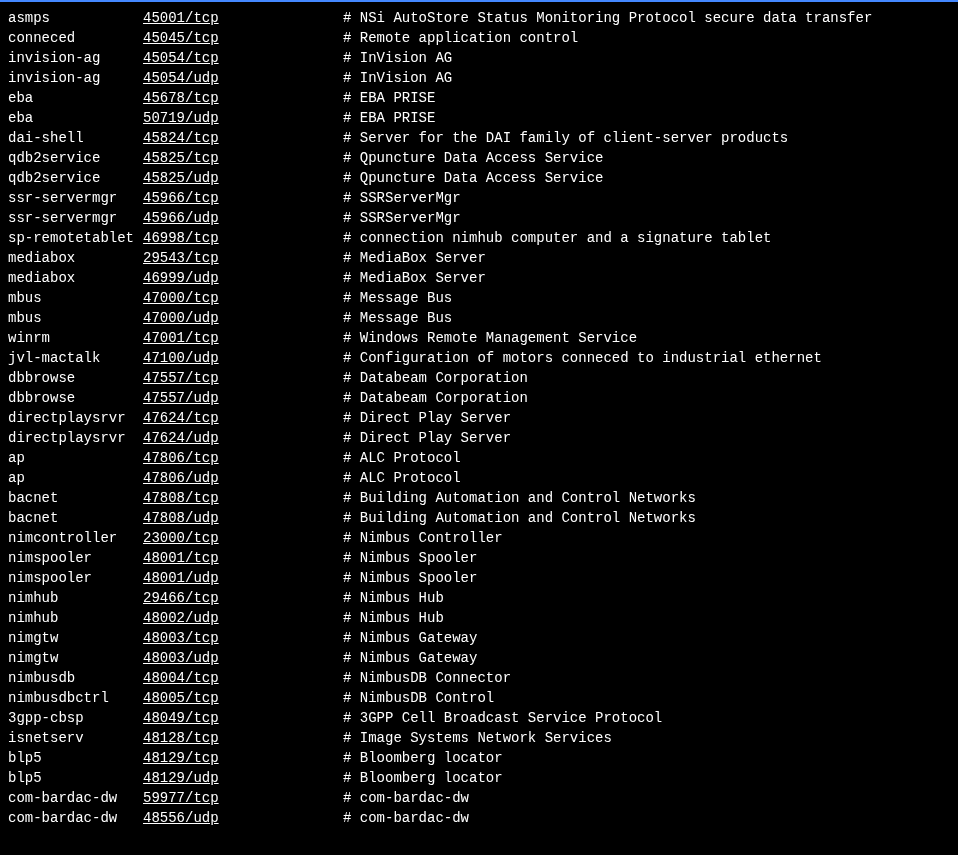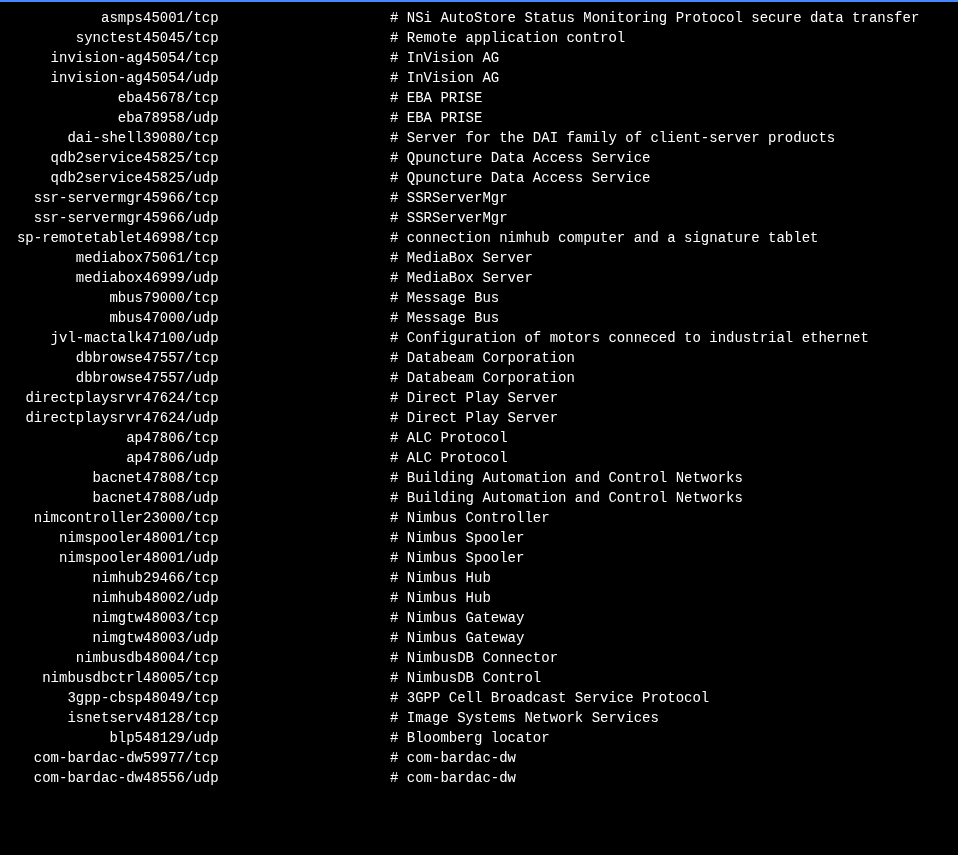--- a/index.html
+++ b/index.html
@@ -19,68 +19,69 @@
       border-top: 2px solid #4488ff;
       margin-bottom: 2px;
     }
     .row {
       white-space: pre;
       display: block;
     }
     .svc {
       display: inline-block;
       width: 135px;
-      text-align: right;
     }
     .port {
       display: inline-block;
       width: 200px;
+      text-decoration: underline;
     }
     .desc {
       display: inline;
-      margin-left: 47px;
     }
   </style>
 </head>
 <body>
 
 <div class="border-top"></div>
 <div class="terminal" id="terminal-output">
     <div class="row"><span class="svc">asmps</span><span class="port">45001/tcp</span><span class="desc"># NSi AutoStore Status Monitoring Protocol secure data transfer</span></div>
-    <div class="row"><span class="svc">synctest</span><span class="port">45045/tcp</span><span class="desc"># Remote application control</span></div>
+    <div class="row"><span class="svc">conneced</span><span class="port">45045/tcp</span><span class="desc"># Remote application control</span></div>
     <div class="row"><span class="svc">invision-ag</span><span class="port">45054/tcp</span><span class="desc"># InVision AG</span></div>
     <div class="row"><span class="svc">invision-ag</span><span class="port">45054/udp</span><span class="desc"># InVision AG</span></div>
     <div class="row"><span class="svc">eba</span><span class="port">45678/tcp</span><span class="desc"># EBA PRISE</span></div>
-    <div class="row"><span class="svc">eba</span><span class="port">78958/udp</span><span class="desc"># EBA PRISE</span></div>
-    <div class="row"><span class="svc">dai-shell</span><span class="port">39080/tcp</span><span class="desc"># Server for the DAI family of client-server products</span></div>
+    <div class="row"><span class="svc">eba</span><span class="port">50719/udp</span><span class="desc"># EBA PRISE</span></div>
+    <div class="row"><span class="svc">dai-shell</span><span class="port">45824/tcp</span><span class="desc"># Server for the DAI family of client-server products</span></div>
     <div class="row"><span class="svc">qdb2service</span><span class="port">45825/tcp</span><span class="desc"># Qpuncture Data Access Service</span></div>
     <div class="row"><span class="svc">qdb2service</span><span class="port">45825/udp</span><span class="desc"># Qpuncture Data Access Service</span></div>
     <div class="row"><span class="svc">ssr-servermgr</span><span class="port">45966/tcp</span><span class="desc"># SSRServerMgr</span></div>
     <div class="row"><span class="svc">ssr-servermgr</span><span class="port">45966/udp</span><span class="desc"># SSRServerMgr</span></div>
     <div class="row"><span class="svc">sp-remotetablet</span><span class="port">46998/tcp</span><span class="desc"># connection nimhub computer and a signature tablet</span></div>
-    <div class="row"><span class="svc">mediabox</span><span class="port">75061/tcp</span><span class="desc"># MediaBox Server</span></div>
+    <div class="row"><span class="svc">mediabox</span><span class="port">29543/tcp</span><span class="desc"># MediaBox Server</span></div>
     <div class="row"><span class="svc">mediabox</span><span class="port">46999/udp</span><span class="desc"># MediaBox Server</span></div>
-    <div class="row"><span class="svc">mbus</span><span class="port">79000/tcp</span><span class="desc"># Message Bus</span></div>
+    <div class="row"><span class="svc">mbus</span><span class="port">47000/tcp</span><span class="desc"># Message Bus</span></div>
     <div class="row"><span class="svc">mbus</span><span class="port">47000/udp</span><span class="desc"># Message Bus</span></div>
+    <div class="row"><span class="svc">winrm</span><span class="port">47001/tcp</span><span class="desc"># Windows Remote Management Service</span></div>
     <div class="row"><span class="svc">jvl-mactalk</span><span class="port">47100/udp</span><span class="desc"># Configuration of motors conneced to industrial ethernet</span></div>
     <div class="row"><span class="svc">dbbrowse</span><span class="port">47557/tcp</span><span class="desc"># Databeam Corporation</span></div>
     <div class="row"><span class="svc">dbbrowse</span><span class="port">47557/udp</span><span class="desc"># Databeam Corporation</span></div>
     <div class="row"><span class="svc">directplaysrvr</span><span class="port">47624/tcp</span><span class="desc"># Direct Play Server</span></div>
     <div class="row"><span class="svc">directplaysrvr</span><span class="port">47624/udp</span><span class="desc"># Direct Play Server</span></div>
     <div class="row"><span class="svc">ap</span><span class="port">47806/tcp</span><span class="desc"># ALC Protocol</span></div>
     <div class="row"><span class="svc">ap</span><span class="port">47806/udp</span><span class="desc"># ALC Protocol</span></div>
     <div class="row"><span class="svc">bacnet</span><span class="port">47808/tcp</span><span class="desc"># Building Automation and Control Networks</span></div>
     <div class="row"><span class="svc">bacnet</span><span class="port">47808/udp</span><span class="desc"># Building Automation and Control Networks</span></div>
     <div class="row"><span class="svc">nimcontroller</span><span class="port">23000/tcp</span><span class="desc"># Nimbus Controller</span></div>
     <div class="row"><span class="svc">nimspooler</span><span class="port">48001/tcp</span><span class="desc"># Nimbus Spooler</span></div>
     <div class="row"><span class="svc">nimspooler</span><span class="port">48001/udp</span><span class="desc"># Nimbus Spooler</span></div>
     <div class="row"><span class="svc">nimhub</span><span class="port">29466/tcp</span><span class="desc"># Nimbus Hub</span></div>
     <div class="row"><span class="svc">nimhub</span><span class="port">48002/udp</span><span class="desc"># Nimbus Hub</span></div>
     <div class="row"><span class="svc">nimgtw</span><span class="port">48003/tcp</span><span class="desc"># Nimbus Gateway</span></div>
     <div class="row"><span class="svc">nimgtw</span><span class="port">48003/udp</span><span class="desc"># Nimbus Gateway</span></div>
     <div class="row"><span class="svc">nimbusdb</span><span class="port">48004/tcp</span><span class="desc"># NimbusDB Connector</span></div>
     <div class="row"><span class="svc">nimbusdbctrl</span><span class="port">48005/tcp</span><span class="desc"># NimbusDB Control</span></div>
     <div class="row"><span class="svc">3gpp-cbsp</span><span class="port">48049/tcp</span><span class="desc"># 3GPP Cell Broadcast Service Protocol</span></div>
     <div class="row"><span class="svc">isnetserv</span><span class="port">48128/tcp</span><span class="desc"># Image Systems Network Services</span></div>
+    <div class="row"><span class="svc">blp5</span><span class="port">48129/tcp</span><span class="desc"># Bloomberg locator</span></div>
     <div class="row"><span class="svc">blp5</span><span class="port">48129/udp</span><span class="desc"># Bloomberg locator</span></div>
     <div class="row"><span class="svc">com-bardac-dw</span><span class="port">59977/tcp</span><span class="desc"># com-bardac-dw</span></div>
     <div class="row"><span class="svc">com-bardac-dw</span><span class="port">48556/udp</span><span class="desc"># com-bardac-dw</span></div>
   </div>
 
 </body></html>

